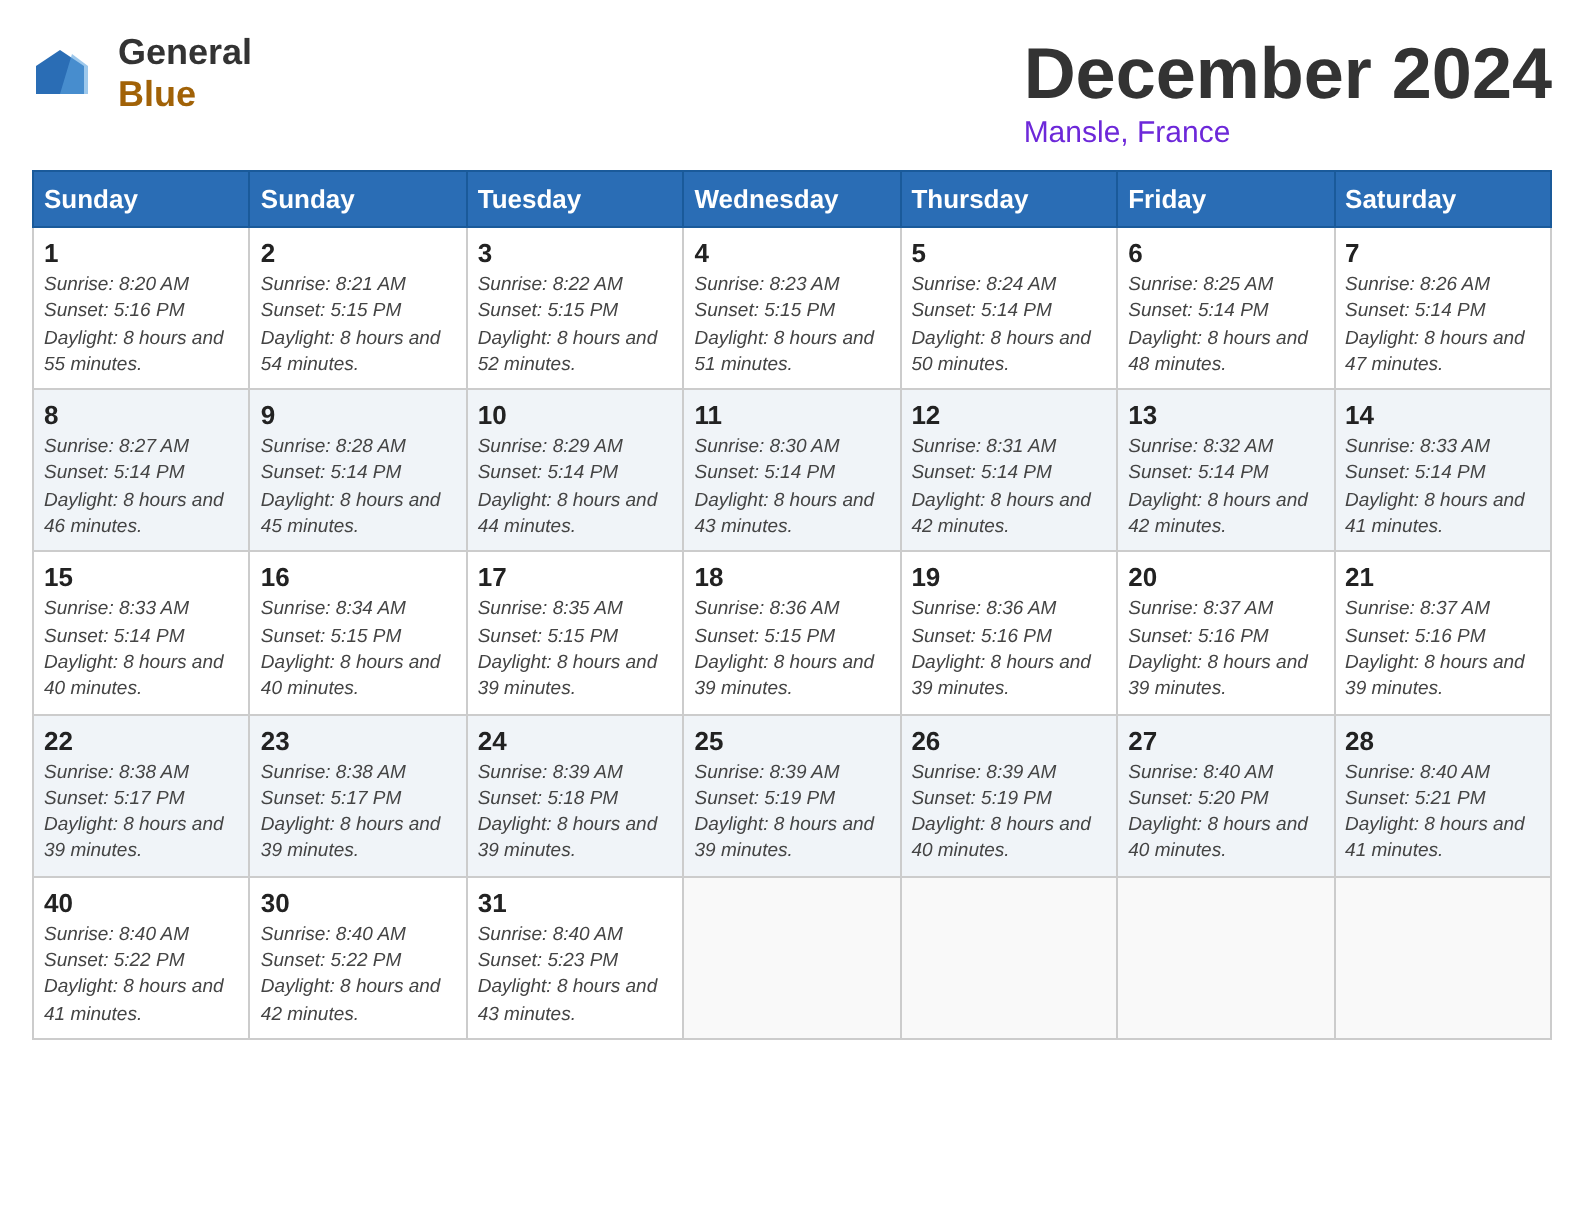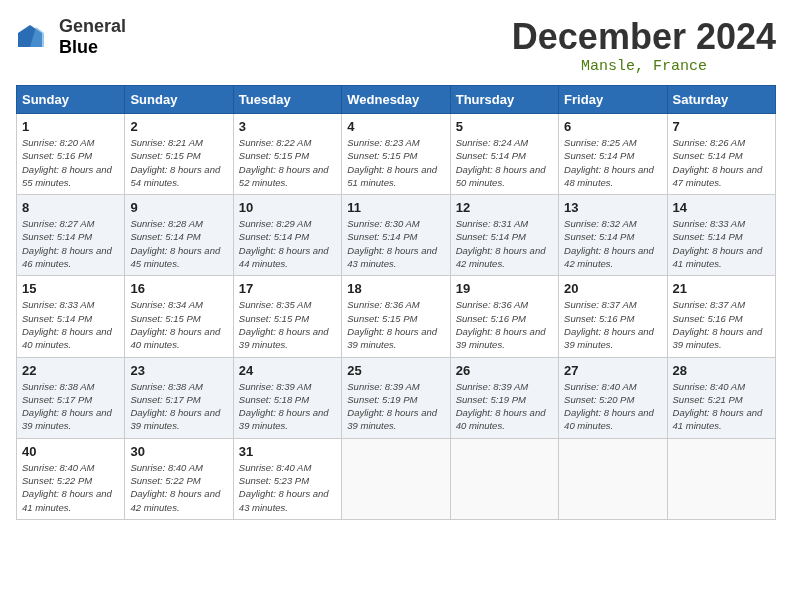--- a/index.html
+++ b/index.html
@@ -19,31 +19,30 @@
     .logo {
       display: flex;
       align-items: center;
       gap: 15px;
     }
     .logo-icon {
       width: 28px;
       height: 28px;
     }
     .title-area {
-      text-align: center;
+      text-align: left;
     }
     .month-title {
       font-size: 36px;
       font-weight: bold;
       color: #333;
     }
     .location-subtitle {
       font-size: 15px;
-      color: #4d7c0f;
-      font-family: Liberation Mono, monospace;
+      color: #6d28d9;
     }
     .calendar-table {
       width: 100%;
       border-collapse: collapse;
       border: 1px solid #ccc;
     }
     .calendar-table th {
       background-color: #2a6db5;
       color: #fff;
       font-size: 13px;
@@ -90,21 +89,21 @@
 <body>
 
 <div class="header-area">
   <div class="logo">
     <svg class="logo-icon" viewBox="0 0 28 28">
       <polygon points="14,2 26,10 26,24 2,24 2,10" fill="#2a6db5"></polygon>
       <polygon points="20,4 28,10 28,24 14,24" fill="#5ba3e0" opacity="0.6"></polygon>
     </svg>
     <div>
       <span style="font-size:18px;font-weight:bold;color:#333;">General</span><br>
-      <span style="font-size:18px;font-weight:bold;color:#000000;">Blue</span>
+      <span style="font-size:18px;font-weight:bold;color:#a16207;">Blue</span>
     </div>
   </div>
   <div class="title-area">
     <div class="month-title">December 2024</div>
     <div class="location-subtitle">Mansle, France</div>
   </div>
 </div>
 
 <table class="calendar-table">
   <thead>

